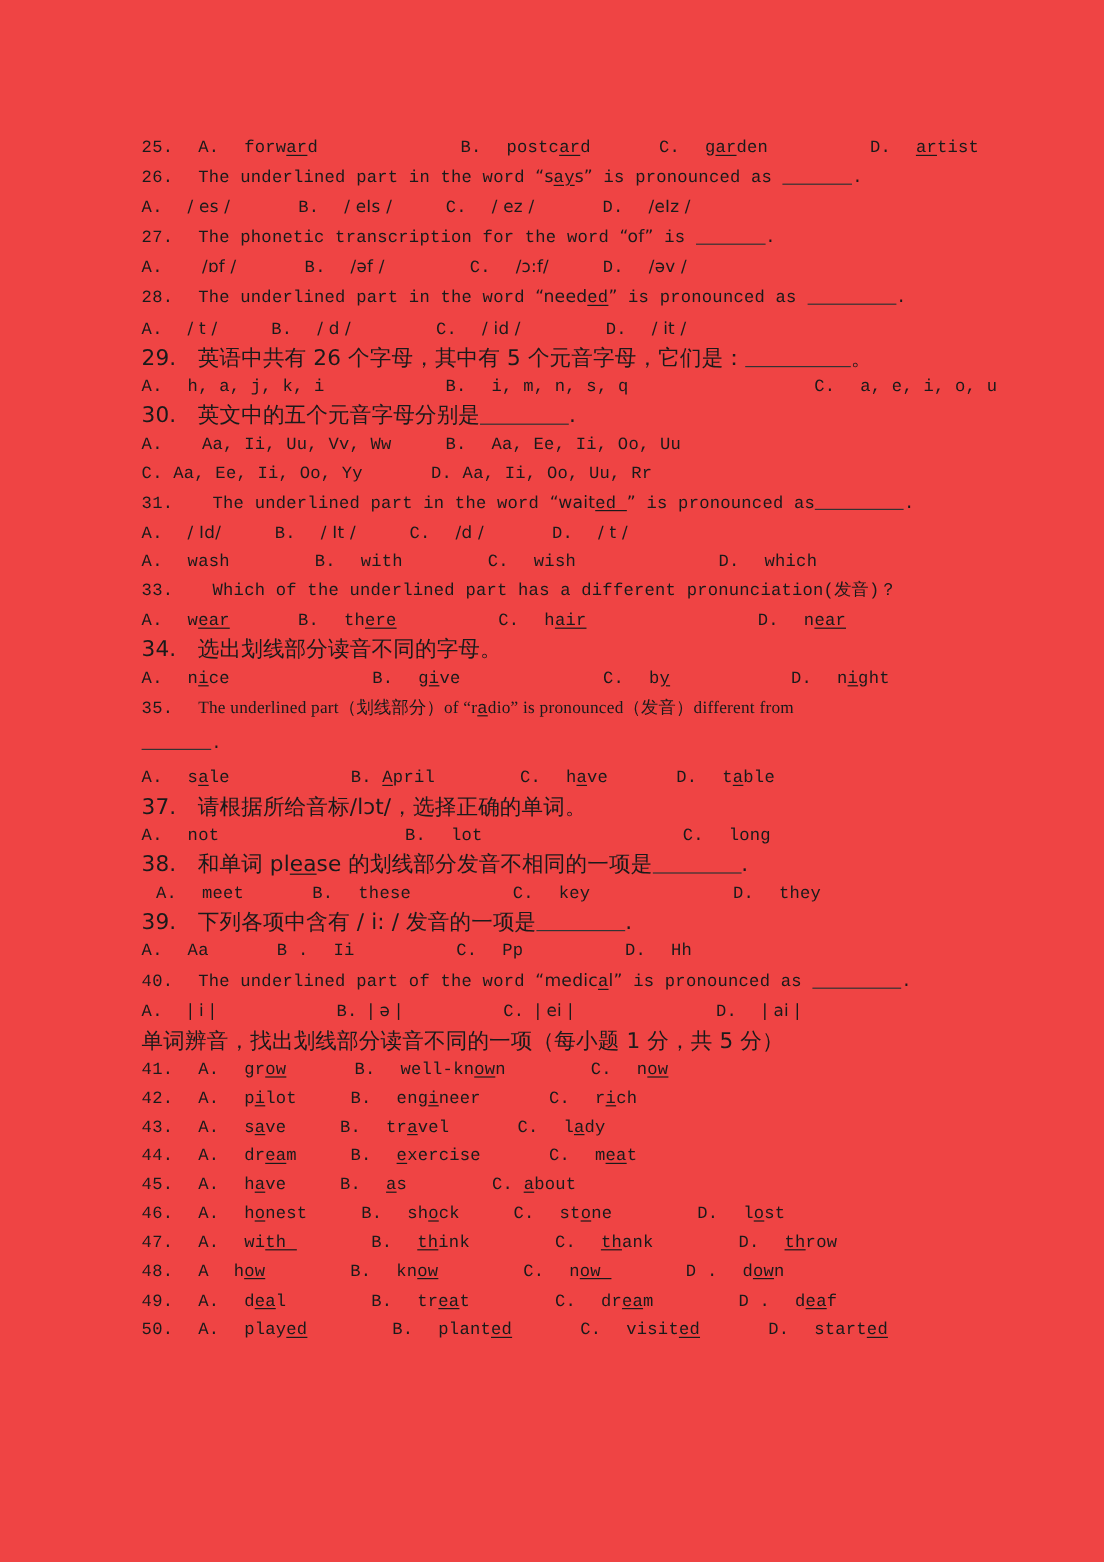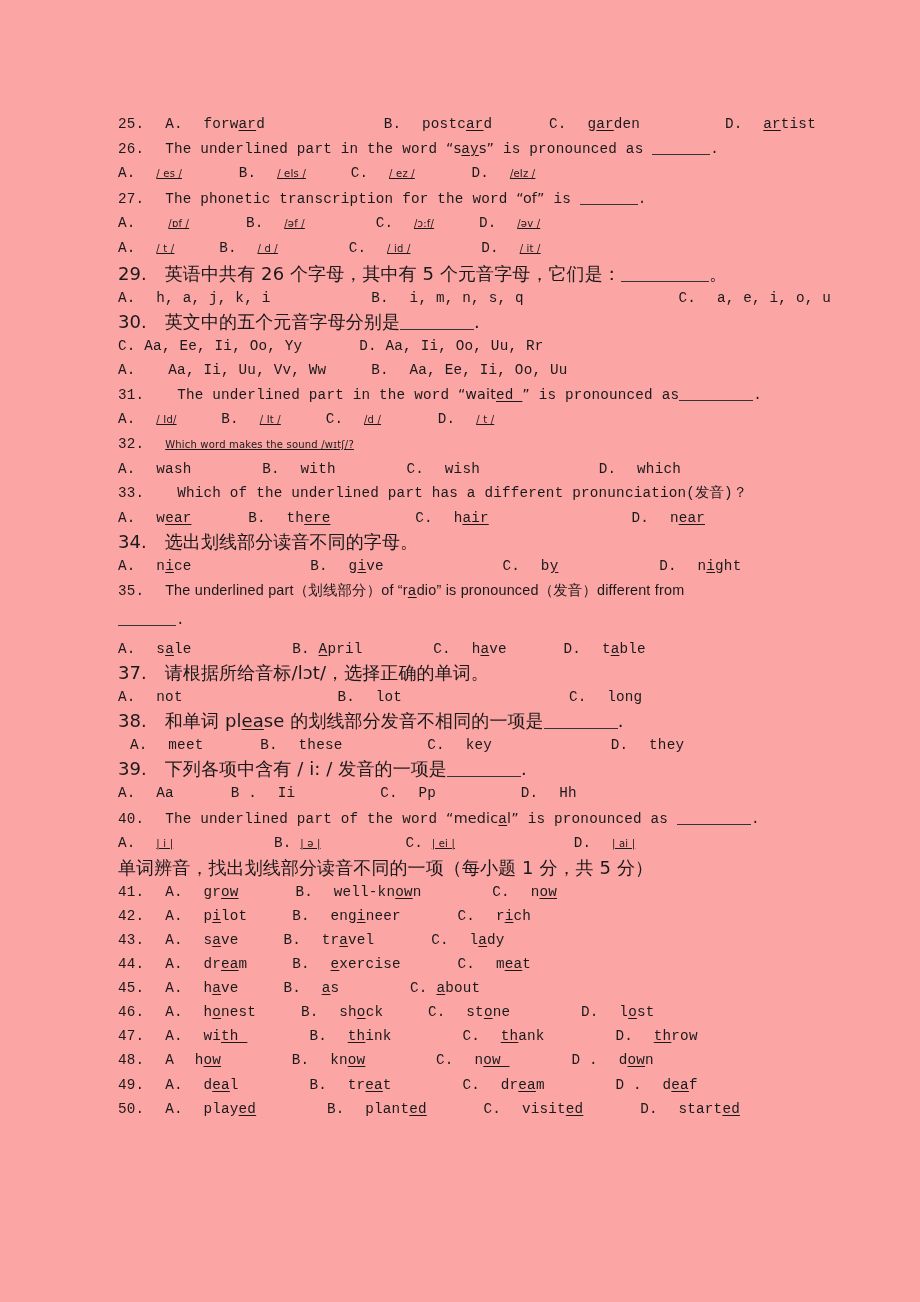--- a/index.html
+++ b/index.html
@@ -11,21 +11,21 @@
     width: 920px;
     height: 1302px;
     font-family: "Liberation Mono", "DejaVu Sans Mono", monospace;
     color: #1a1a1a;
     overflow: hidden;
   }
   .page {
     position: relative;
     width: 920px;
     height: 1302px;
-    background: #fca5a5;
+    background: #ef4444;
     box-sizing: border-box;
     padding: 112px 84px 0 118px;
   }
   .doc {
     display: block;
   }
   
   .line {
     font-size: 14.3px;
     line-height: 24.1px;
@@ -55,28 +55,27 @@
     display: inline-block;
     border-bottom: 1px solid #333;
     height: 0.95em;
     vertical-align: -2px;
   }
   .blank.w-md { width: 58px; }
   .blank.w-lg { width: 74px; }
   .blank.w-xl { width: 88px; }
   .ipa {
     font-family: "DejaVu Sans", "Liberation Sans", sans-serif;
-    font-size: 10px;
-    text-decoration: underline;
+    font-size: 14px;
   }
   .quote {
     font-family: "DejaVu Sans", "Liberation Sans", sans-serif;
   }
   .cnin {
-    font-family: Liberation Sans, sans-serif;
+    font-family: Liberation Serif, serif;
     font-size: 14.4px;
   }
 </style>
 </head>
 <body>
 
 <div class="page">
 <div class="doc">
 
   <div class="line">
@@ -115,20 +114,24 @@
     <span class="sp2"></span><span class="ipa">/ɒf /</span>
     <span class="sp4"></span><span>B.</span>
     <span class="sp1"></span><span class="ipa">/əf /</span>
     <span class="sp5"></span><span>C.</span>
     <span class="sp1"></span><span class="ipa">/ɔ:f/</span>
     <span class="sp3"></span><span>D.</span>
     <span class="sp1"></span><span class="ipa">/əv /</span>
   </div>
 
   <div class="line">
+    <span>28.</span>
+    <span class="sp1"></span><span><span>The underlined part in the word </span><span class="quote">“need</span><u class="ul">ed</u><span class="quote">”</span><span> is pronounced as </span></span><span class="blank w-lg"></span>.
+  </div>
+  <div class="line">
     <span>A.</span>
     <span class="sp1"></span><span class="ipa">/ t /</span>
     <span class="sp3"></span><span>B.</span>
     <span class="sp1"></span><span class="ipa">/ d /</span>
     <span class="sp5"></span><span>C.</span>
     <span class="sp1"></span><span class="ipa">/ id /</span>
     <span class="sp5"></span><span>D.</span>
     <span class="sp1"></span><span class="ipa">/ it /</span>
   </div>
 
@@ -143,51 +146,47 @@
     <span class="sp1"></span><span>i, m, n, s, q</span>
     <span class="sp8"></span><span class="sp3"></span><span>C.</span>
     <span class="sp1"></span><span>a, e, i, o, u</span>
   </div>
 
   <div class="line cn">
     <span>30.</span>
     <span class="sp1"></span><span>英文中的五个元音字母分别是</span><span class="blank w-lg"></span><span>.</span>
   </div>
   <div class="line">
+    <span>A.</span>
+    <span class="sp2"></span><span>Aa, Ii, Uu, Vv, Ww</span>
+    <span class="sp3"></span><span>B.</span>
+    <span class="sp1"></span><span>Aa, Ee, Ii, Oo, Uu</span>
+  </div>
+  <div class="line">
     <span>C.</span>
     <span>Aa, Ee, Ii, Oo, Yy</span>
     <span class="sp4"></span><span>D.</span>
     <span>Aa, Ii, Oo, Uu, Rr</span>
-  </div>
-  <div class="line">
-    <span>A.</span>
-    <span class="sp2"></span><span>Aa, Ii, Uu, Vv, Ww</span>
-    <span class="sp3"></span><span>B.</span>
-    <span class="sp1"></span><span>Aa, Ee, Ii, Oo, Uu</span>
   </div>
 
   <div class="line">
     <span>31.</span>
     <span class="sp2"></span><span><span>The underlined part in the word </span><span class="quote">“wait</span><u class="ul">ed </u><span class="quote">”</span><span> is pronounced as</span></span><span class="blank w-lg"></span>.
   </div>
   <div class="line">
     <span>A.</span>
     <span class="sp1"></span><span class="ipa">/ Id/</span>
     <span class="sp3"></span><span>B.</span>
     <span class="sp1"></span><span class="ipa">/ It /</span>
     <span class="sp3"></span><span>C.</span>
     <span class="sp1"></span><span class="ipa">/d /</span>
     <span class="sp4"></span><span>D.</span>
     <span class="sp1"></span><span class="ipa">/ t /</span>
   </div>
 
-  <div class="line">
-    <span>32.</span>
-    <span class="sp1"></span><span class="ipa">Which word makes the sound /wɪtʃ/?</span>
-  </div>
   <div class="line">
     <span>A.</span>
     <span class="sp1"></span><span>wash</span>
     <span class="sp5"></span><span>B.</span>
     <span class="sp1"></span><span>with</span>
     <span class="sp5"></span><span>C.</span>
     <span class="sp1"></span><span>wish</span>
     <span class="sp8"></span><span>D.</span>
     <span class="sp1"></span><span>which</span>
   </div>

